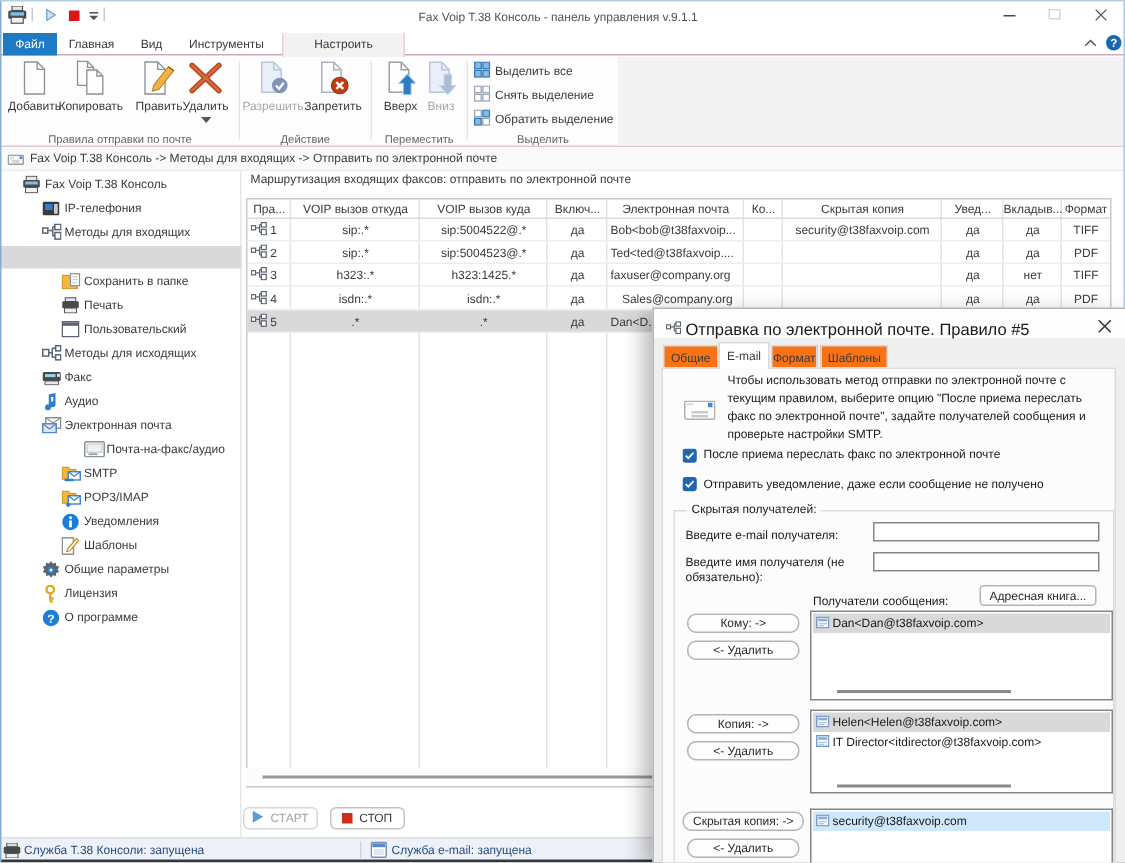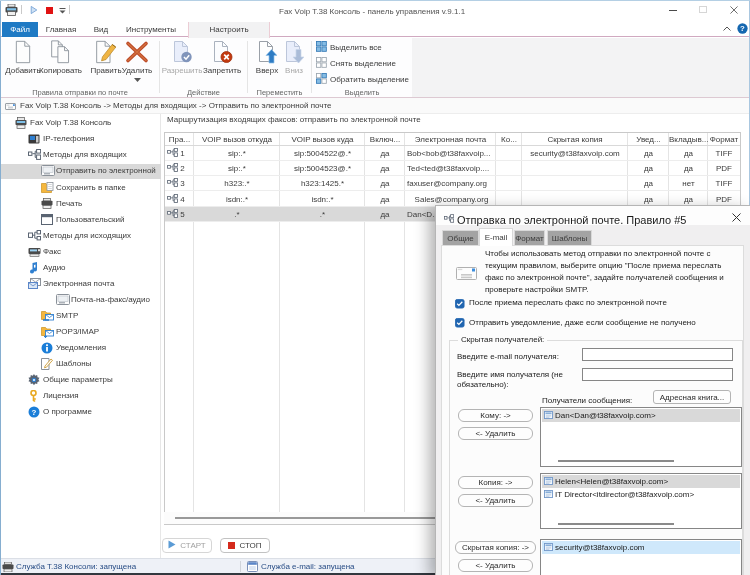--- a/index.html
+++ b/index.html
@@ -46,21 +46,21 @@
 #hscroll { position:absolute; left:2px; top:398px; width:577px; height:12px; background:#fcfcfc; }
 #hthumb { position:absolute; left:11px; top:5px; width:540px; height:2px; background:#999; }
 
 .playbtn { position:absolute; height:15px; border:1px solid #d6d6d6; border-radius:4px; background:#fff; font-size:8px; line-height:14px; text-align:center; }
 
 #status { position:absolute; left:0; top:558px; width:750px; height:15px; background:#eef1f7; border-top:1px solid #dbdfe6; font-size:8px; color:#274c85; line-height:15px; }
 #botline { position:absolute; left:0; top:573px; width:750px; height:2px; background:#32383f; }
 
 #dlg { position:absolute; left:435px; top:205px; width:315px; height:370px; background:#f0eff0; border:1px solid #b5b5b5; border-right:none; border-bottom:none; box-shadow:-6px 4px 14px rgba(0,0,0,0.30); }
 #dlgtitle { position:absolute; left:0; top:0; width:100%; height:19px; background:#fdfdfd; font-size:8.3px; color:#1a1a1a; }
-.dtab { position:absolute; font-size:8px; color:#3b3b3b; text-align:center; border:1px solid #d9d9d9; background:#a3a3a3; height:16px; line-height:16px; }
+.dtab { position:absolute; font-size:8px; color:#3b3b3b; text-align:center; border:1px solid #d9d9d9; background:#f97316; height:16px; line-height:16px; }
 #dpage { position:absolute; left:5px; top:39px; width:303px; height:331px; background:#fcfcfc; border:1px solid #dcdcdc; border-bottom:none; }
 .dtext { position:absolute; font-size:8px; color:#1a1a1a; white-space:nowrap; }
 .dbtn { position:absolute; border:1px solid #b4b4b4; border-radius:6px; background:#fdfdfd; font-size:8px; color:#2b2b2b; text-align:center; }
 .dinput { position:absolute; border:1px solid #868686; background:#fff; }
 .dlist { position:absolute; border:1px solid #868686; background:#fff; }
 .drow { position:absolute; left:1px; right:1px; height:13px; line-height:13px; font-size:8px; color:#1a1a1a; white-space:nowrap; overflow:hidden; }
 </style>
 </head>
 <body>
 
@@ -244,28 +244,20 @@
     </div>
   <div class="ti" style="left:0;top:17px;width:161px">
     <svg style="left:28px" width="12" height="12" viewBox="0 0 12 12">
         <rect x="0.5" y="1.5" width="11" height="9" rx="1" fill="#3a3a3a"></rect>
         <rect x="2" y="3" width="5" height="4" fill="#2f7fd0"></rect>
         <rect x="8" y="3" width="2.5" height="6.5" fill="#c9c9c9"></rect>
       </svg>
     <span style="position:absolute;left:43px">IP-телефония</span>
     </div>
   <div class="tsel" style="top:50px;height:15px"></div>
-  <div class="ti" style="left:0;top:49px;width:161px">
-    <svg style="left:41px" width="14" height="11" viewBox="0 0 14 11">
-        <rect x="0.5" y="0.5" width="13" height="10" rx="1" fill="#fdfdfd" stroke="#8a9199"></rect>
-        <rect x="2" y="2" width="10" height="5.5" fill="#eef1f4" stroke="#b8bec6" stroke-width="0.6"></rect>
-        <rect x="3" y="8.2" width="6" height="1.2" fill="#9aa0a8"></rect>
-      </svg>
-    <span style="position:absolute;left:56px">Отправить по электронной</span>
-    </div>
   <div class="ti" style="left:0;top:66px;width:161px">
     <svg style="left:41px" width="13" height="11" viewBox="0 0 13 11">
         <path d="M0.5 1.5 H5 L6.5 3 H10.5 V10.5 H0.5 Z" fill="#f5b73e" stroke="#c8901e" stroke-width="0.7"></path>
         <rect x="6" y="0.5" width="6" height="8" fill="#fff" stroke="#8a9199" stroke-width="0.8"></rect>
         <path d="M7.2 2.5 H10.8 M7.2 4.5 H10.8 M7.2 6.5 H10.8" stroke="#c0c6cc" stroke-width="0.7"></path>
       </svg>
     <span style="position:absolute;left:56px">Сохранить в папке</span>
     </div>
   <div class="ti" style="left:0;top:82px;width:161px">
     <svg style="left:41px" width="12" height="11" viewBox="0 0 12 11">

